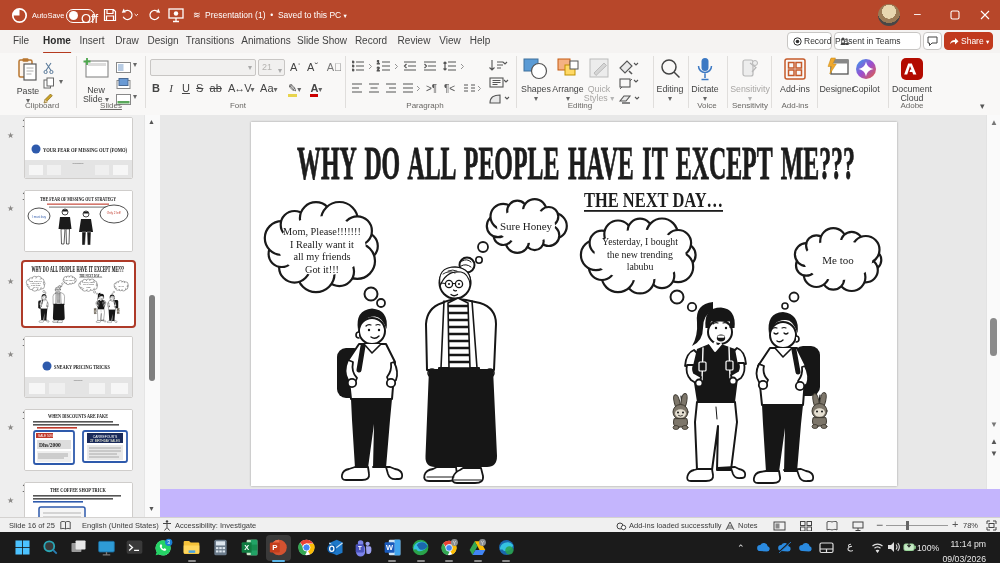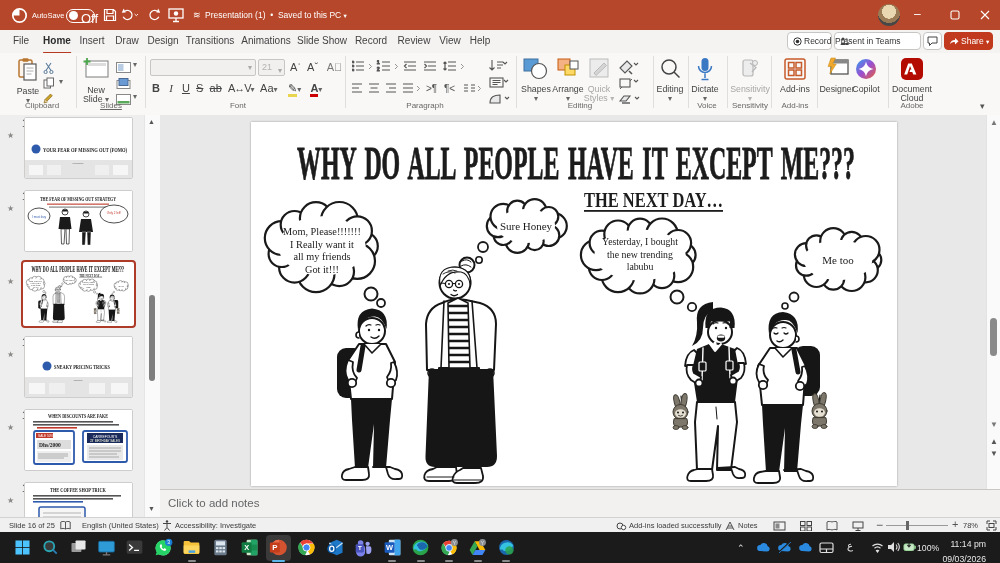--- a/index.html
+++ b/index.html
@@ -854,23 +854,20 @@
     </div>
 
 <div id="vscroll">
   <div class="abs" style="left:3px;top:3px;font-size:8px;color:#777">▲</div>
   <div class="abs" style="left:3px;top:203px;width:7px;height:38px;background:#8a8a8a;border-radius:4px;"></div>
   <div class="abs" style="left:3px;top:305px;font-size:8px;color:#777">▼</div>
   <div class="abs" style="left:3px;top:322px;font-size:8px;color:#555">▲</div>
   <div class="abs" style="left:3px;top:334px;font-size:8px;color:#555">▼</div>
 </div>
 
-<div id="notes">
-      <div class="abs" style="left:8px;top:7px;font-size:11.5px;color:#666">Click to add notes</div>
-    </div>
 
 <div id="status">
   <div class="sitem" style="left:9px">Slide 16 of 25</div>
   <svg class="sitem" style="left:60px;top:3px" width="11" height="9" viewBox="0 0 11 9">
         <path d="M5.5 1 C4 .2 2 .2 .8 1 V8 C2 7.2 4 7.2 5.5 8 C7 7.2 9 7.2 10.2 8 V1 C9 .2 7 .2 5.5 1 M5.5 1 V8" fill="none" stroke="#444" stroke-width=".9"></path>
       </svg>
   <div class="sitem" style="left:82px">English (United States)</div>
   <svg class="sitem" style="left:162px;top:2px" width="10" height="11" viewBox="0 0 10 11">
         <circle cx="5" cy="1.5" r="1.2" fill="#444"></circle>
         <path d="M1 3.5 h8 M5 3.5 v4 M5 7.5 l-2.5 3 M5 7.5 l2.5 3" stroke="#444" stroke-width="1" fill="none"></path>

